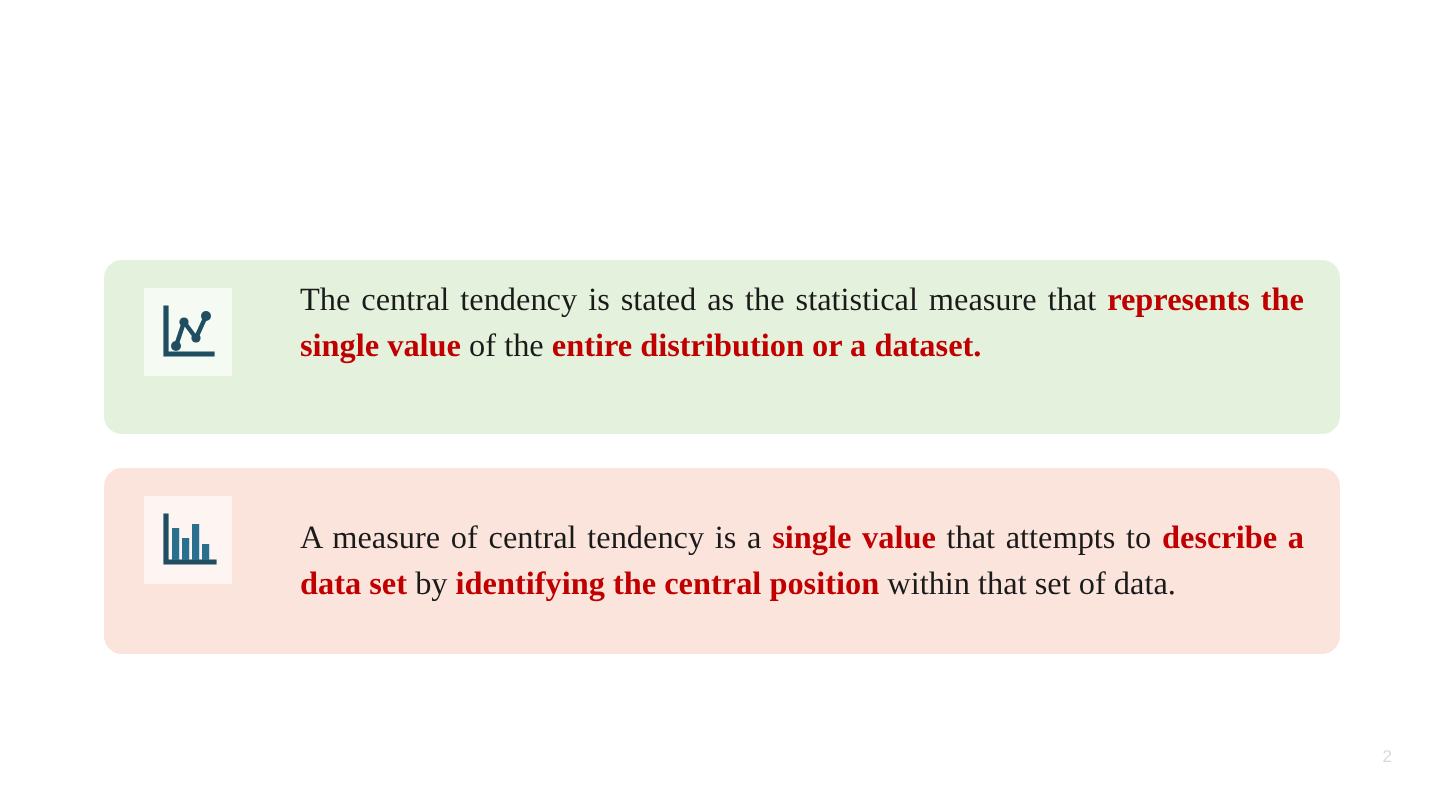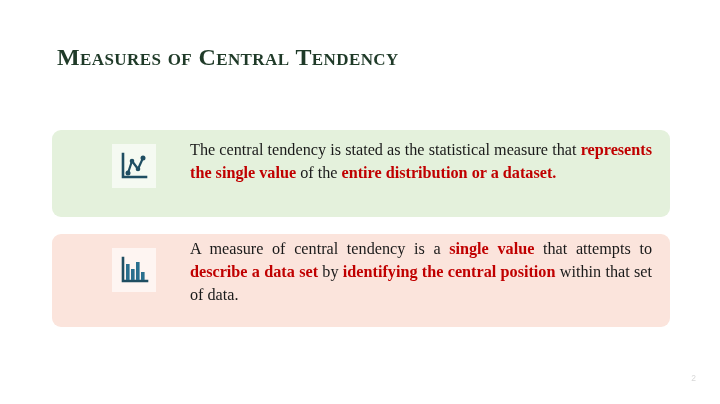--- a/index.html
+++ b/index.html
@@ -31,21 +31,20 @@
   }
 
   
   .card {
     position: absolute;
     left: 52px;
     width: 618px;
     display: flex;
     align-items: flex-start;
     box-sizing: border-box;
-    padding-left: 40px;
   }
   .card-green {
     top: 130px;
     height: 87px;
     background: #e4f1dc;
     border-radius: 9px 9px 9px 9px;
   }
   .card-pink {
     top: 234px;
     height: 93px;
@@ -71,21 +70,21 @@
   .card-text {
     flex: 1 1 auto;
     margin: 9px 18px 0 34px;
     font-family: "Liberation Serif", serif;
     font-size: 16.2px;
     line-height: 23px;
     color: #1a1a1a;
     text-align: justify;
     text-justify: inter-word;
   }
-  .card-pink .card-text { margin-top: 4px; }
+  .card-pink .card-text { margin-top: 24px; }
   .card-text .hl {
     color: #c00000;
     font-weight: bold;
   }
 
   
   .footer-handle {
     position: absolute;
     left: 0;
     right: 0;
@@ -103,21 +102,20 @@
     font-family: "Liberation Sans", sans-serif;
     font-size: 8.5px;
     color: #d8d8d8;
   }
 </style>
 </head>
 <body>
 
 <div class="slide">
 
-  <div class="slide-title">Measures of Central Tendency</div>
 
   <div class="card card-green">
     <div class="icon-tile">
       <svg width="30" height="30" viewBox="0 0 30 30" aria-hidden="true">
         <g fill="none" stroke="#1f4e62" stroke-width="2.6" stroke-linecap="square">
           <path d="M4 3 L4 26 L27 26"></path>
         </g>
         <g fill="none" stroke="#1f4e62" stroke-width="2.2" stroke-linecap="round" stroke-linejoin="round">
           <path d="M9 22 L13 10 L19 18 L24 7"></path>
         </g>

